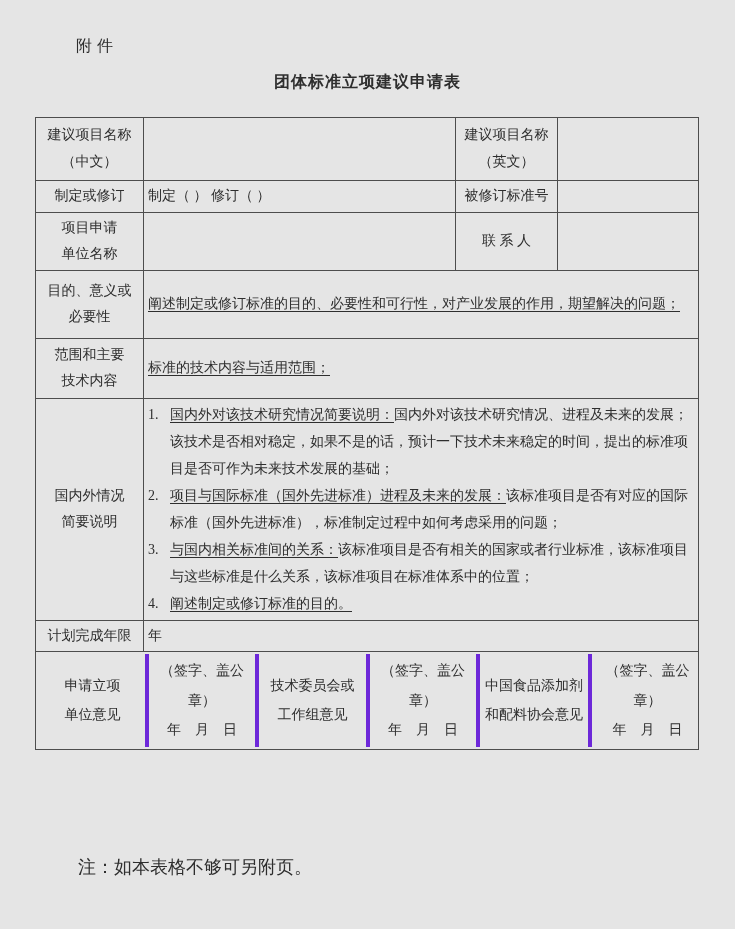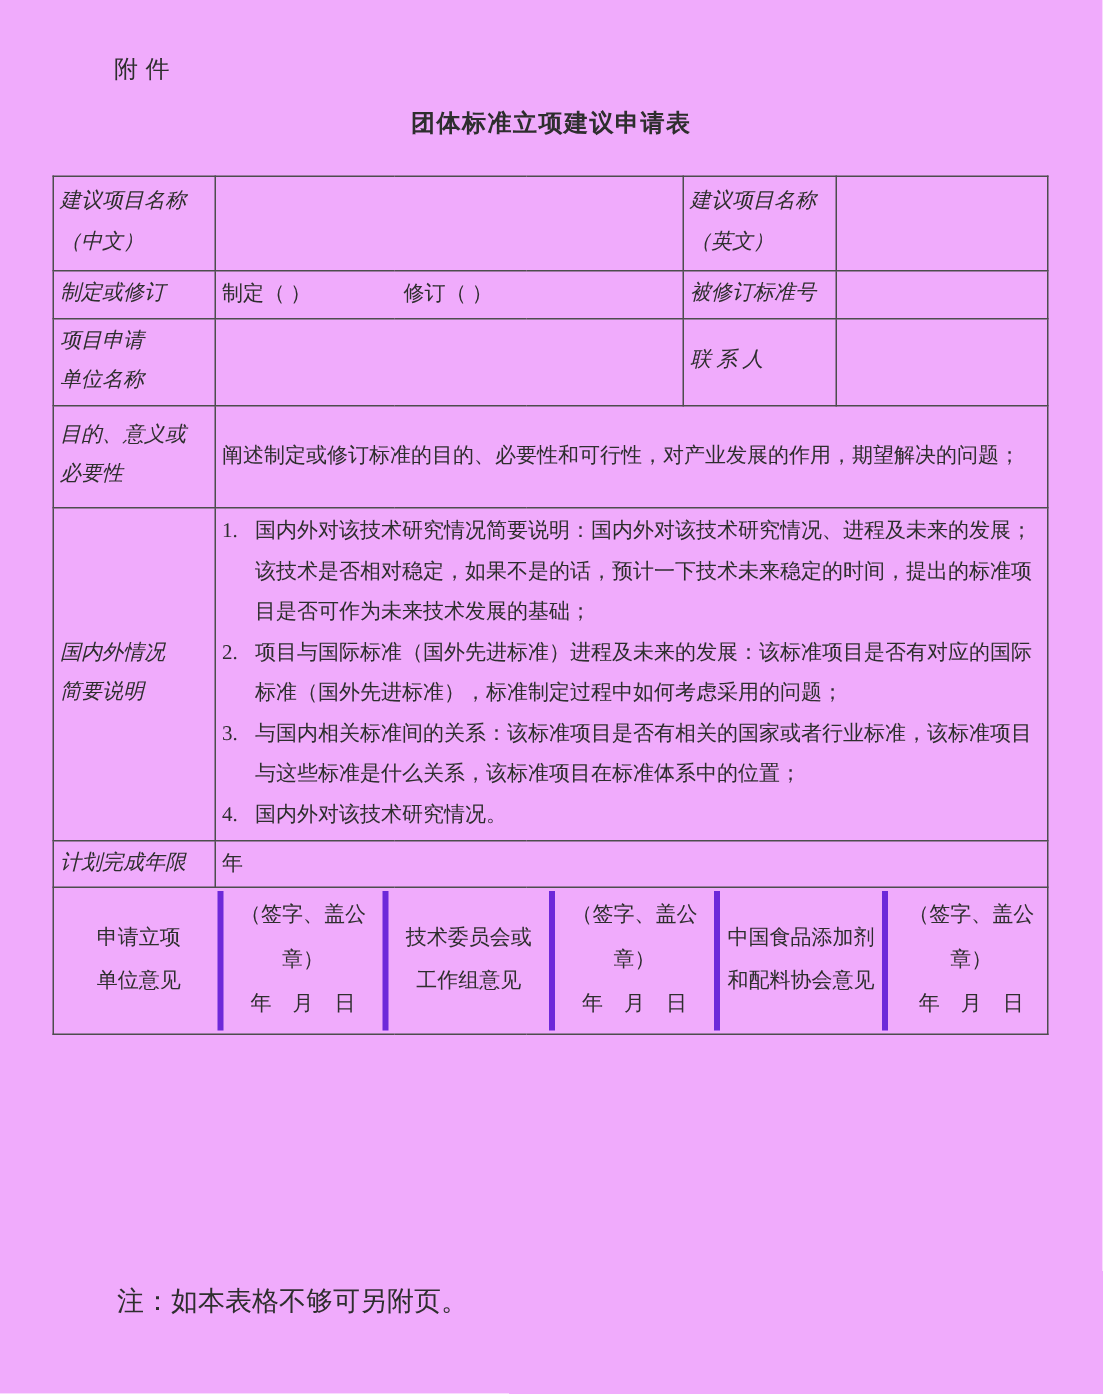--- a/index.html
+++ b/index.html
@@ -1,21 +1,21 @@
 <!DOCTYPE html>
 <html><head>
 <meta charset="utf-8">
 <style>
   html,body{margin:0;padding:0;background:#ffffff;}
   body{
     width:735px;height:929px;
     font-family:"Liberation Serif","DejaVu Serif",serif;
     color:#2e2e2e;
   }
-  .page{position:relative;width:735px;height:929px;background:#f0abfc;overflow:hidden;}
+  .page{position:relative;width:735px;height:929px;background:#e5e5e5;overflow:hidden;}
   .attachment{
     position:absolute;left:76px;top:36px;
     font-size:16px;letter-spacing:5px;
   }
   .doc-title{
     position:absolute;left:0;top:72px;width:735px;
     text-align:center;font-size:16px;font-weight:bold;letter-spacing:1px;
     font-family:"Liberation Sans","DejaVu Sans",sans-serif;
   }
   table.form{
@@ -23,34 +23,34 @@
     border-collapse:collapse;table-layout:fixed;
   }
   table.form td{
     border:1px solid #4d4d4d;
     font-size:14px;
     vertical-align:middle;
     padding:2px 4px;
     overflow:hidden;
   }
   td.lbl{
-    text-align:left;
+    text-align:center;
     white-space:pre-line;
     line-height:1.9;
-    font-style:italic;
   }
   td.content{
     padding-left:9px;
   }
   .u{
+    text-decoration:underline;
     text-underline-offset:3px;
   }
   .opt-cell{padding-left:60px;}
   .opt-cell .opt{display:inline-block;}
-  .opt-cell .opt + .opt{margin-left:58px;}
+  .opt-cell .opt + .opt{}
   .year-cell{padding-left:32px;}
   td.listcell{
     vertical-align:top;
     padding:5px 8px 4px 9px;
   }
   .list-item{display:flex;line-height:27px;}
   .list-item .num{width:22px;flex:0 0 22px;}
   .list-item .itxt{flex:1;}
   table.inner{
     width:100%;height:92px;
@@ -122,40 +122,47 @@
 
 
     <tr style="height:68px">
       <td class="lbl">目的、意义或
 必要性</td>
       <td colspan="5" class="content">
         <span class="u">阐述制定或修订标准的目的、必要性和可行性，对产业发展的作用，期望解决的问题；</span>
       </td>
     </tr>
 
+    <tr style="height:60px">
+      <td class="lbl">范围和主要
+技术内容</td>
+      <td colspan="5" class="content">
+        <span class="u">标准的技术内容与适用范围；</span>
+      </td>
+    </tr>
 
     <tr style="height:222px">
       <td class="lbl">国内外情况
 简要说明</td>
       <td colspan="5" class="listcell">
         <div class="list-item">
           <span class="num">1.</span>
           <span class="itxt"><span class="u">国内外对该技术研究情况简要说明：</span><span>国内外对该技术研究情况、进程及未来的发展；该技术是否相对稳定，如果不是的话，预计一下技术未来稳定的时间，提出的标准项目是否可作为未来技术发展的基础；</span></span>
         </div>
         <div class="list-item">
           <span class="num">2.</span>
           <span class="itxt"><span class="u">项目与国际标准（国外先进标准）进程及未来的发展：</span><span>该标准项目是否有对应的国际标准（国外先进标准），标准制定过程中如何考虑采用的问题；</span></span>
         </div>
         <div class="list-item">
           <span class="num">3.</span>
           <span class="itxt"><span class="u">与国内相关标准间的关系：</span><span>该标准项目是否有相关的国家或者行业标准，该标准项目与这些标准是什么关系，该标准项目在标准体系中的位置；</span></span>
         </div>
         <div class="list-item">
           <span class="num">4.</span>
-          <span class="itxt"><span class="u">国内外对该技术研究情况。</span><span></span></span>
+          <span class="itxt"><span class="u">阐述制定或修订标准的目的。</span><span></span></span>
         </div>
       </td>
     </tr>
 
 
     <tr style="height:28px">
       <td class="lbl">计划完成年限</td>
       <td colspan="5" class="year-cell">年</td>
     </tr>
 

